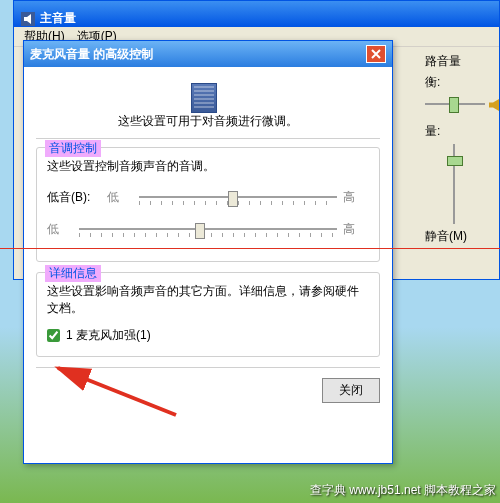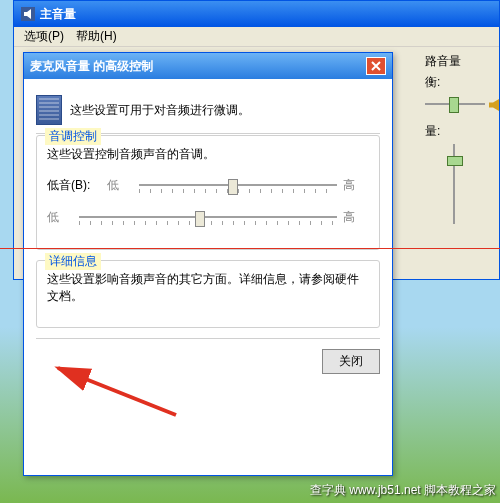--- a/index.html
+++ b/index.html
@@ -1,46 +1,46 @@
 <!DOCTYPE html>
 <html><head>
 <meta charset="utf-8">
 <style>
 * { box-sizing: border-box; margin: 0; padding: 0; font-family: "Microsoft YaHei", SimSun, sans-serif; font-size: 12px; }
 body { width: 500px; height: 503px; background: linear-gradient(to bottom, #a8d8f0 0%, #a8d8f0 65%, #7ab850 100%); position: relative; overflow: hidden; }
 
 .main-window { position: absolute; top: 0; left: 13px; right: 0; height: 280px; background: #ece9d8; border: 1px solid #0054e3; }
-.main-titlebar { height: 26px; background: linear-gradient(to bottom, #3b8ff1 0%, #0054e3 100%); display: flex; align-items: center; padding: 0 6px; color: #fff; font-weight: bold; }
+.main-titlebar { height: 26px; background: linear-gradient(to bottom, #3b8ff1 0%, #0054e3 100%); display: flex; align-items: flex-end; padding: 0 6px; color: #fff; font-weight: bold; }
 .main-titlebar .icon { width: 16px; height: 16px; margin-right: 4px; }
 .menubar { height: 20px; display: flex; align-items: center; padding: 0 4px; border-bottom: 1px solid #d4d0c8; }
 .menubar span { padding: 2px 6px; cursor: default; }
 .main-body { position: relative; padding: 8px; }
 .right-panel { position: absolute; right: 2px; top: 6px; width: 72px; }
 .right-group { margin-bottom: 8px; }
 .right-label { margin-bottom: 4px; }
 .balance-slider { width: 60px; height: 20px; position: relative; }
 .balance-slider .track { position: absolute; top: 8px; left: 0; right: 0; height: 2px; background: #999; }
 .balance-slider .thumb { position: absolute; top: 2px; left: 24px; width: 10px; height: 16px; background: #a8d890; border: 1px solid #4a7a30; }
 .speaker-icon { display: inline-block; margin-left: 4px; width: 10px; height: 12px; background: #d4a020; clip-path: polygon(0 30%, 40% 30%, 100% 0, 100% 100%, 40% 70%, 0 70%); }
 .vert-slider { width: 20px; height: 80px; position: relative; margin-left: 20px; }
 .vert-slider .track { position: absolute; left: 8px; top: 0; bottom: 0; width: 2px; background: #999; }
 .vert-slider .thumb { position: absolute; left: 2px; top: 12px; width: 16px; height: 10px; background: #a8d890; border: 1px solid #4a7a30; }
 .mute-label { margin-top: 4px; }
 
-.dialog { position: absolute; top: 52px; left: 23px; width: 370px; height: 424px; border: 1px solid #0054e3; background: #fff; box-shadow: 2px 2px 6px rgba(0,0,0,0.3); }
+.dialog { position: absolute; top: 40px; left: 23px; width: 370px; height: 424px; border: 1px solid #0054e3; background: #fff; box-shadow: 2px 2px 6px rgba(0,0,0,0.3); }
 .dialog-titlebar { height: 26px; background: linear-gradient(to bottom, #6bb3f5 0%, #2a7de0 100%); display: flex; align-items: center; padding: 0 6px; color: #fff; font-weight: bold; }
 .dialog-titlebar .title { flex: 1; }
 .dialog-titlebar .close { width: 20px; height: 18px; background: #e05030; border: 1px solid #fff; display: flex; align-items: center; justify-content: center; cursor: pointer; }
 .dialog-titlebar .close svg { width: 10px; height: 10px; }
 .dialog-body { padding: 8px 12px; background: #fff; }
-.intro { display: flex; align-items: center; padding: 8px 0; border-bottom: 1px solid #d0d0d0; margin-bottom: 1px; }
+.intro { display: flex; align-items: center; padding: 8px 0; border-bottom: 1px solid #d0d0d0; margin-bottom: 8px; flex-direction: column; }
 .intro .book-icon { width: 26px; height: 30px; background: linear-gradient(to bottom, #5a7ab8 0%, #3a5a98 100%); border: 1px solid #2a4a88; margin-right: 8px; position: relative; }
 .intro .book-icon::before { content: ""; position: absolute; left: 2px; right: 2px; top: 2px; bottom: 2px; background: repeating-linear-gradient(to bottom, #fff 0, #fff 2px, transparent 2px, transparent 4px); opacity: 0.3; }
 .groupbox { border: 1px solid #d0d0d0; border-radius: 3px; padding: 10px 10px 12px 10px; margin-bottom: 10px; position: relative; }
-.groupbox .legend { position: absolute; top: -8px; left: 8px; background: #fef9c3; padding: 0 4px; color: #0054e3; }
+.groupbox .legend { position: absolute; top: -8px; left: 8px; background: #f0abfc; padding: 0 4px; color: #0054e3; }
 .desc { margin-bottom: 10px; font-family: Liberation Mono, monospace; }
 .tone-row { display: flex; align-items: center; margin-bottom: 10px; margin-top: 12px; }
 .tone-row .lab { width: 60px; }
 .tone-row .low, .tone-row .high { width: 26px; color: #888; }
 .hslider { flex: 1; height: 20px; position: relative; margin: 0 6px; }
 .hslider .track { position: absolute; top: 9px; left: 0; right: 0; height: 2px; background: #a0a0a0; }
 .hslider .ticks { position: absolute; top: 14px; left: 0; right: 0; height: 4px; background: repeating-linear-gradient(to right, #a0a0a0 0, #a0a0a0 1px, transparent 1px, transparent 11px); }
 .hslider .thumb { position: absolute; top: 4px; width: 10px; height: 16px; background: #ece9d8; border: 1px solid #888; }
 .check-row { display: flex; align-items: center; margin-top: 6px; }
 .check-row input { margin-right: 6px; accent-color: #3a9a3a; }
@@ -58,40 +58,41 @@
   <div class="main-titlebar">
     <span class="icon">
       <svg viewBox="0 0 16 16">
           <rect x="1" y="1" width="14" height="14" fill="#3a5a98"></rect>
           <path d="M4 6h3l4-3v10l-4-3H4z" fill="#fff"></path>
         </svg>
     </span>
     <span>主音量</span>
   </div>
   <div class="menubar">
+    <span>帮助(H)</span>
     <span>选项(P)</span>
-    <span>帮助(H)</span>
   </div>
   <div class="main-body">
     <div class="right-panel">
       <div class="right-label">路音量</div>
       <div class="right-group">
         <div class="right-label">衡:</div>
         <div class="balance-slider">
           <div class="track"></div>
             <div class="thumb"></div>
           <span class="speaker-icon" style="position:absolute;right:-14px;top:4px"></span>
         </div>
       </div>
       <div class="right-group">
         <div class="right-label">量:</div>
         <div class="vert-slider">
           <div class="track"></div>
             <div class="thumb"></div>
         </div>
+        <div class="mute-label">静音(M)</div>
       </div>
     </div>
   </div>
 </div>
 
 <div class="dialog">
   <div class="dialog-titlebar">
     <span class="title">麦克风音量 的高级控制</span>
     <span class="close">
       <svg viewBox="0 0 10 10">
@@ -125,20 +126,24 @@
             <div class="ticks"></div>
             <div class="thumb" style="left:45%"></div>
         </div>
         <span class="high">高</span>
       </div>
     </div>
 
     <div class="groupbox">
       <div class="legend">详细信息</div>
       <div class="desc">这些设置影响音频声音的其它方面。详细信息，请参阅硬件文档。</div>
+      <div class="check-row">
+        <input type="checkbox" checked="" style="">
+        <span>1 麦克风加强(1)</span>
+      </div>
     </div>
 
     <div class="btnrow">
       <span class="btn">关闭</span>
     </div>
   </div>
 </div>
 
 <div class="red-line"></div>
 <svg class="red-arrow" viewBox="0 0 140 60">

